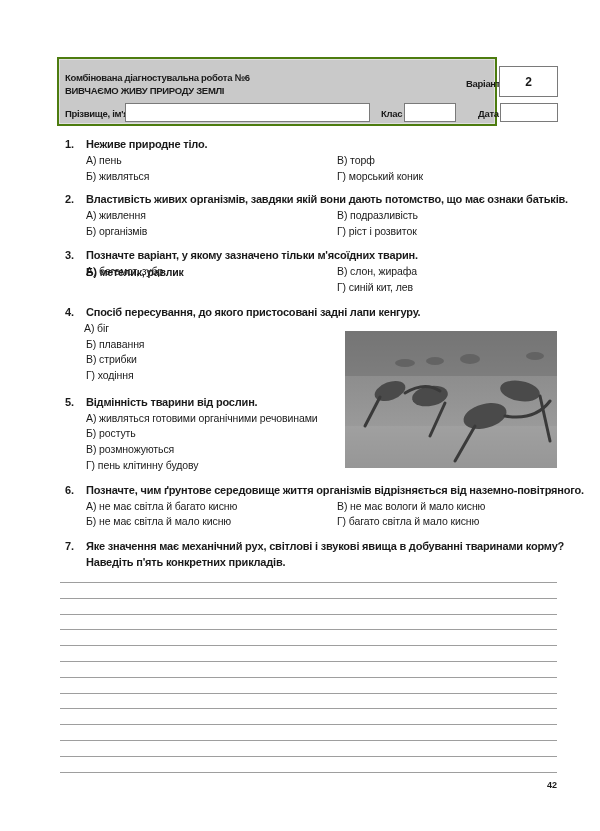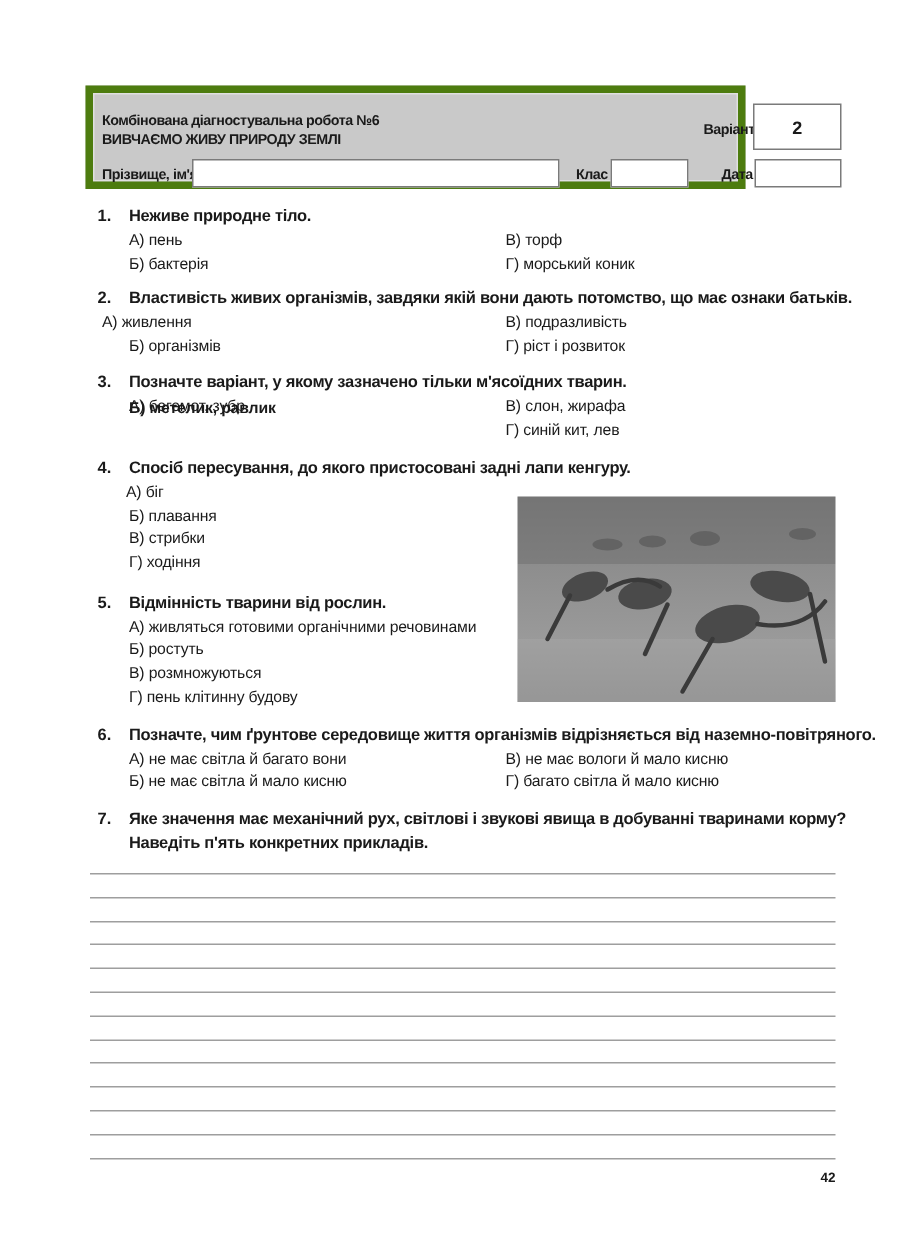--- a/index.html
+++ b/index.html
@@ -1,19 +1,19 @@
 <!DOCTYPE html>
 <html><head>
 <meta charset="utf-8">
 <style>
   html, body { margin: 0; padding: 0; background: #ffffff; }
   body { width: 600px; height: 831px; position: relative; overflow: hidden;
          font-family: "Liberation Sans", "DejaVu Sans", sans-serif; color: #1a1a1a; }
   .header { position: absolute; left: 57px; top: 57px; width: 440px; height: 69px;
-            background: #c9c9c9; border: 5px solid #4d7c0f; box-sizing: border-box;
+            background: #c9c9c9; border: 2px solid #4d7c0f; box-sizing: border-box;
             box-shadow: inset 0 0 0 1px #e0e0e0; }
   .h-title { position: absolute; left: 6px; top: 13px; font-size: 9.5px; font-weight: bold; letter-spacing: -0.3px; }
   .h-subtitle { position: absolute; left: 6px; top: 26px; font-size: 9.5px; font-weight: bold; letter-spacing: -0.3px; }
   .lbl { position: absolute; font-size: 9.5px; font-weight: bold; letter-spacing: -0.3px; }
   .field { position: absolute; background: #ffffff; border: 1px solid #7a7a7a; box-sizing: border-box; }
   .variant-value { display: flex; align-items: center; justify-content: center; font-size: 12px; font-weight: bold; }
   .q { position: absolute; left: 0; width: 600px; }
   .qnum { position: absolute; left: 65px; font-size: 11px; font-weight: bold; }
   .qtext { position: absolute; left: 86px; font-size: 11px; font-weight: bold; white-space: nowrap; letter-spacing: -0.2px; }
   .opt { position: absolute; font-size: 10.5px; white-space: nowrap; letter-spacing: -0.1px; }
@@ -47,29 +47,29 @@
   <div class="lbl" style="left:419px; top:49px;">Дата</div>
   <div class="field" style="left:441px; top:44px; width:58px; height:19px;">
     <span></span>
   </div>
 </div>
 
 <div class="q">
   <div class="qnum" style="top:138px;">1.</div>
   <div class="qtext" style="top:138px;">Неживе природне тіло.</div>
   <div class="opt" style="left:86px; top:154px;">А) пень</div>
-  <div class="opt" style="left:86px; top:170px;">Б) бактерія</div>
+  <div class="opt" style="left:86px; top:170px;">Б) живляться</div>
   <div class="opt" style="left:337px; top:154px;">В) торф</div>
   <div class="opt" style="left:337px; top:170px;">Г) морський коник</div>
 </div>
 
 <div class="q">
   <div class="qnum" style="top:193px;">2.</div>
   <div class="qtext" style="top:193px;">Властивість живих організмів, завдяки якій вони дають потомство, що має ознаки батьків.</div>
-  <div class="opt" style="left:68px; top:209px;">А) живлення</div>
+  <div class="opt" style="left:86px; top:209px;">А) живлення</div>
   <div class="opt" style="left:86px; top:225px;">Б) організмів</div>
   <div class="opt" style="left:337px; top:209px;">В) подразливість</div>
   <div class="opt" style="left:337px; top:225px;">Г) ріст і розвиток</div>
 </div>
 
 <div class="q">
   <div class="qnum" style="top:249px;">3.</div>
   <div class="qtext" style="top:249px;">Позначте варіант, у якому зазначено тільки м'ясоїдних тварин.</div>
   <div class="opt" style="left:86px; top:265px;">А) бегемот, зубр</div>
   <div class="opt" style="left:86px; top:266px;font-weight:bold;">Б) метелик, равлик</div>
@@ -118,21 +118,21 @@
   <div class="qtext" style="top:396px;">Відмінність тварини від рослин.</div>
   <div class="opt" style="left:86px; top:412px;">А) живляться готовими органічними речовинами</div>
   <div class="opt" style="left:86px; top:427px;">Б) ростуть</div>
   <div class="opt" style="left:86px; top:443px;">В) розмножуються</div>
   <div class="opt" style="left:86px; top:459px;">Г) пень клітинну будову</div>
 </div>
 
 <div class="q">
   <div class="qnum" style="top:484px;">6.</div>
   <div class="qtext" style="top:484px;">Позначте, чим ґрунтове середовище життя організмів відрізняється від наземно-повітряного.</div>
-  <div class="opt" style="left:86px; top:500px;">А) не має світла й багато вони</div>
+  <div class="opt" style="left:86px; top:500px;">А) не має світла й багато кисню</div>
   <div class="opt" style="left:86px; top:515px;">Б) не має світла й мало кисню</div>
   <div class="opt" style="left:337px; top:500px;">В) не має вологи й мало кисню</div>
   <div class="opt" style="left:337px; top:515px;">Г) багато світла й мало кисню</div>
 </div>
 
 <div class="q">
   <div class="qnum" style="top:540px;">7.</div>
   <div class="qtext" style="top:540px;">Яке значення має механічний рух, світлові і звукові явища в добуванні тваринами корму?</div>
   <div class="qtext" style="top:556px;">Наведіть п'ять конкретних прикладів.</div>
 </div>

